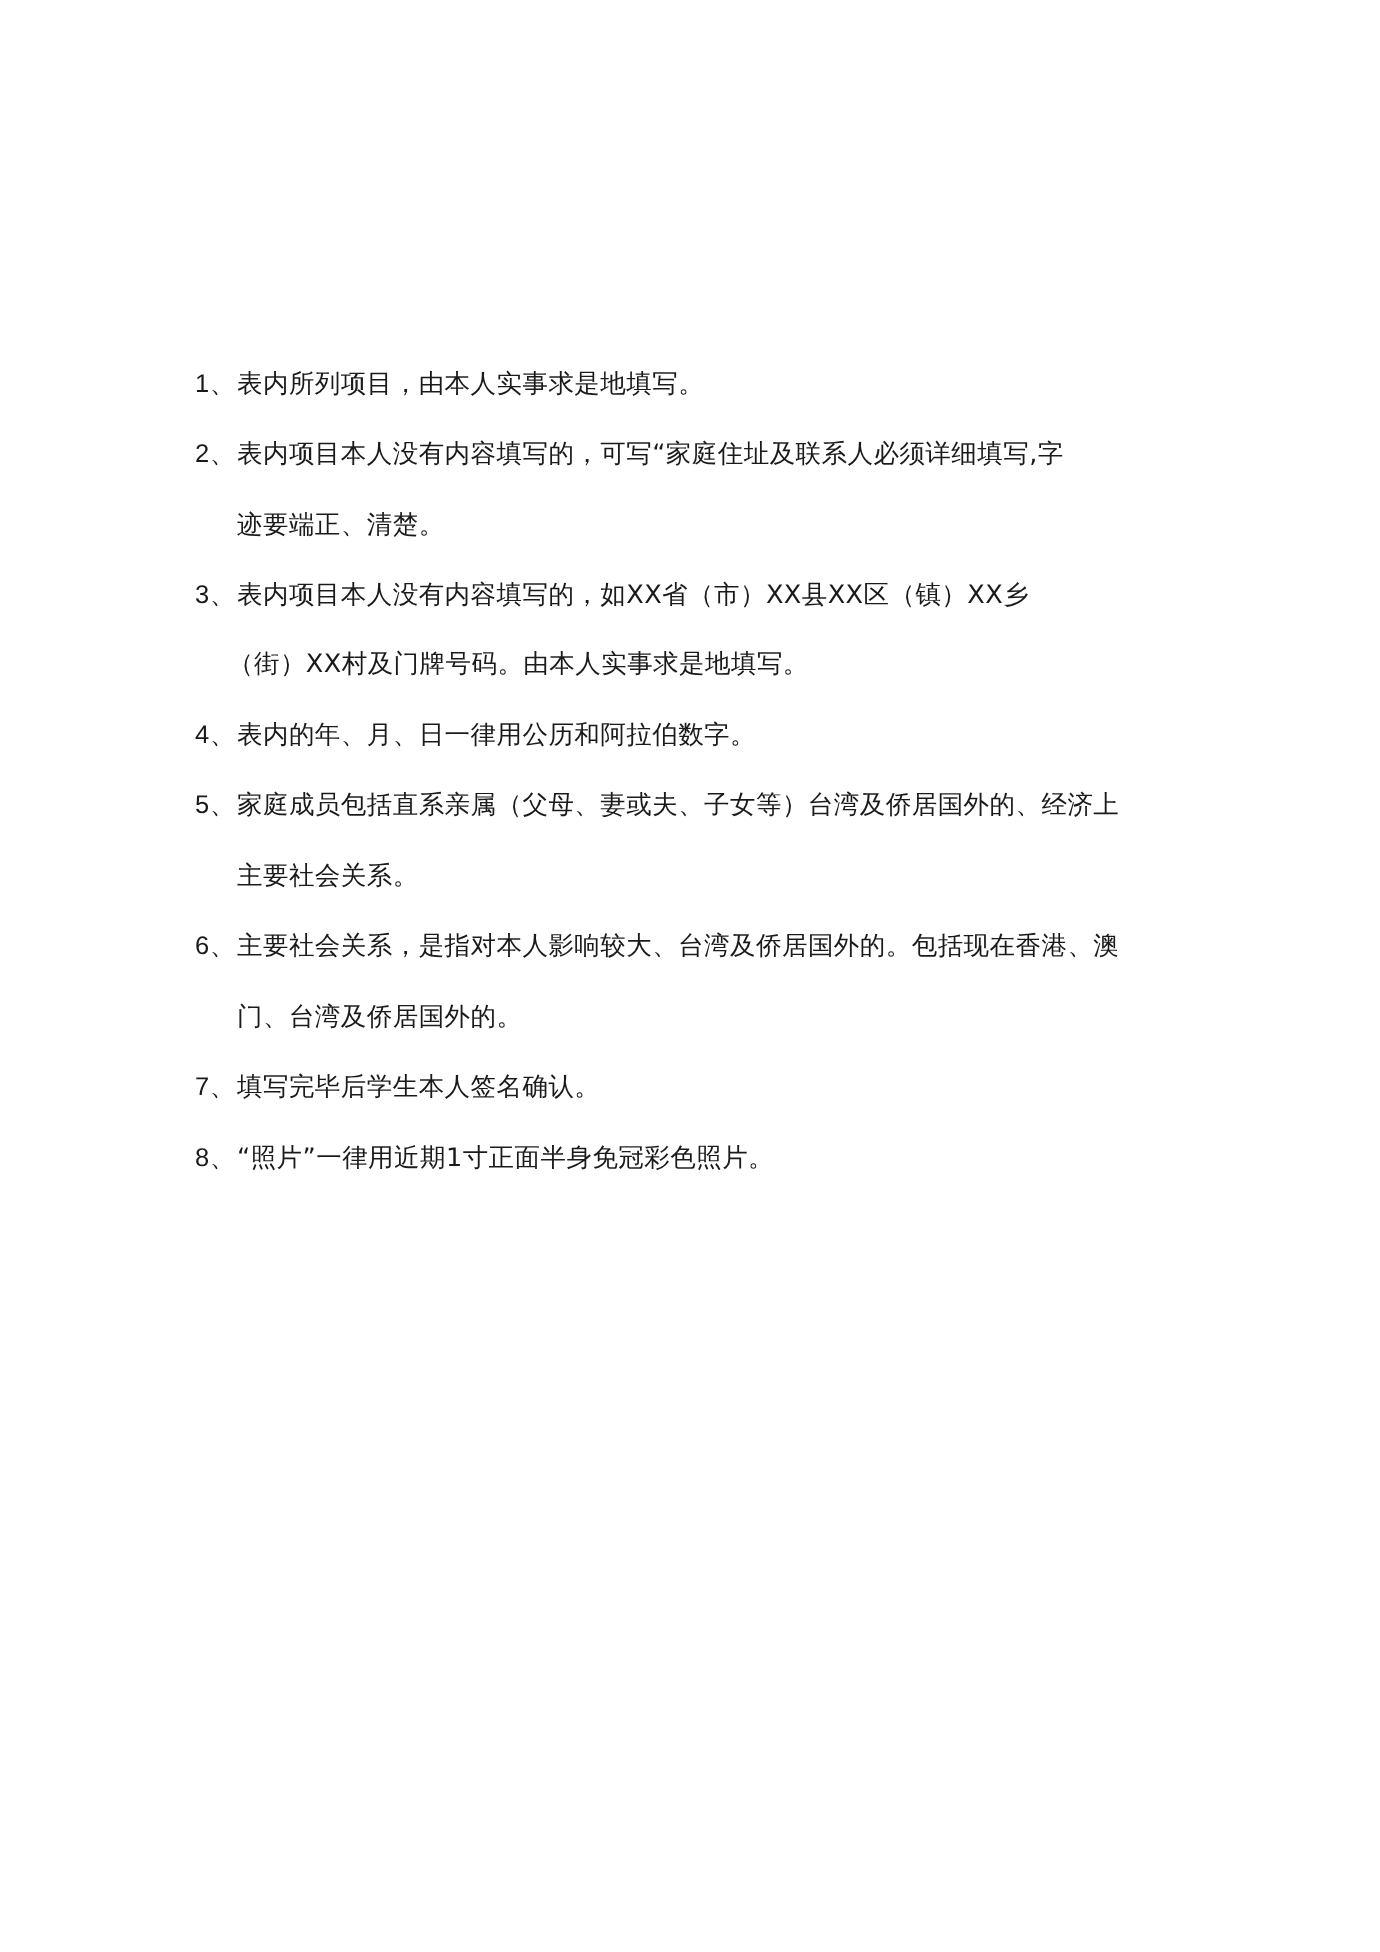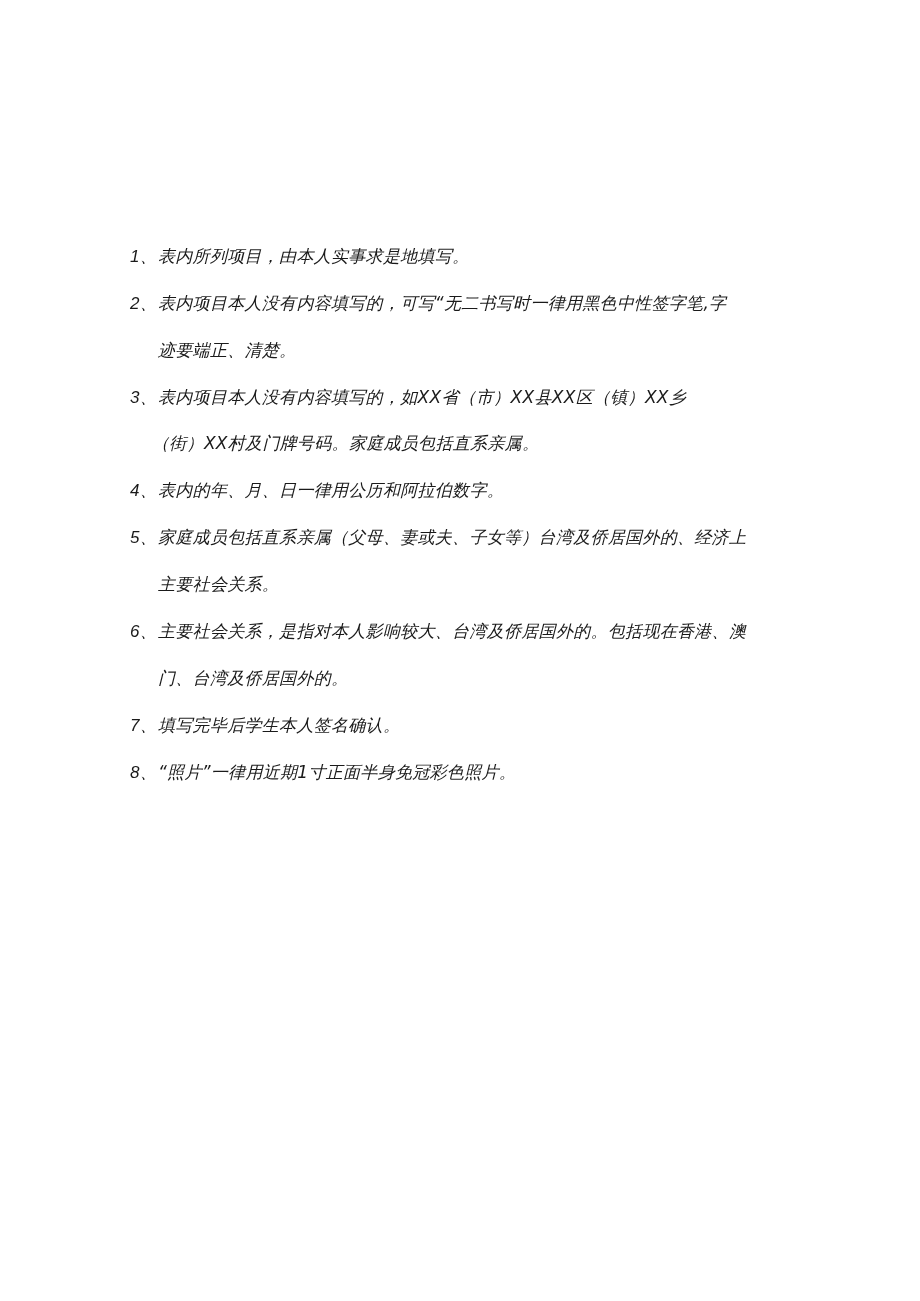--- a/index.html
+++ b/index.html
@@ -1,35 +1,35 @@
 <!DOCTYPE html>
 <html><head>
 <meta charset="utf-8">
 <style>
   html, body { margin: 0; padding: 0; background: #ffffff; }
   body { width: 920px; height: 1301px; position: relative; overflow: hidden;
          font-family: "DejaVu Sans", "Liberation Sans", sans-serif; color: #1a1a1a; }
-  .page { position: absolute; left: 0; top: 0; width: 920px; height: 1039px; background: #fff; font-style: italic; }
+  .page { position: absolute; left: 0; top: 0; width: 920px; height: 1039px; background: #fff; }
   .notes { position: absolute; left: 130px; top: 242px; width: 670px; margin: 0; padding: 0; list-style: none; }
   .line { position: absolute; left: 0; white-space: nowrap; font-size: 17px; line-height: 24px; letter-spacing: 0.3px; }
   .line.cont { left: 28px; text-align: right; }
   .num { display: inline-block; width: 28px; font-family: "Liberation Sans", sans-serif; font-size: 17px; }
 </style>
 </head>
 <body>
 
 <div class="page">
   <div class="notes">
     <div class="line" style="top:2px"><span class="num">1、</span><span>表内所列项目，由本人实事求是地填写。</span></div>
 
-    <div class="line" style="top:49px"><span class="num">2、</span><span>表内项目本人没有内容填写的，可写“无二书写时一律用黑色中性签字笔,字</span></div>
+    <div class="line" style="top:49px"><span class="num">2、</span><span>表内项目本人没有内容填写的，可写“家庭住址及联系人必须详细填写,字</span></div>
     <div class="line cont" style="top:96px">迹要端正、清楚。</div>
 
     <div class="line" style="top:143px"><span class="num">3、</span><span>表内项目本人没有内容填写的，如XX省（市）XX县XX区（镇）XX乡</span></div>
-    <div class="line cont" style="top:189px; left:22px">（街）XX村及门牌号码。家庭成员包括直系亲属。</div>
+    <div class="line cont" style="top:189px; left:22px">（街）XX村及门牌号码。由本人实事求是地填写。</div>
 
     <div class="line" style="top:236px"><span class="num">4、</span><span>表内的年、月、日一律用公历和阿拉伯数字。</span></div>
 
     <div class="line" style="top:283px"><span class="num">5、</span><span>家庭成员包括直系亲属（父母、妻或夫、子女等）台湾及侨居国外的、经济上</span></div>
     <div class="line cont" style="top:330px">主要社会关系。</div>
 
     <div class="line" style="top:377px"><span class="num">6、</span><span>主要社会关系，是指对本人影响较大、台湾及侨居国外的。包括现在香港、澳</span></div>
     <div class="line cont" style="top:424px">门、台湾及侨居国外的。</div>
 
     <div class="line" style="top:471px"><span class="num">7、</span><span>填写完毕后学生本人签名确认。</span></div>

